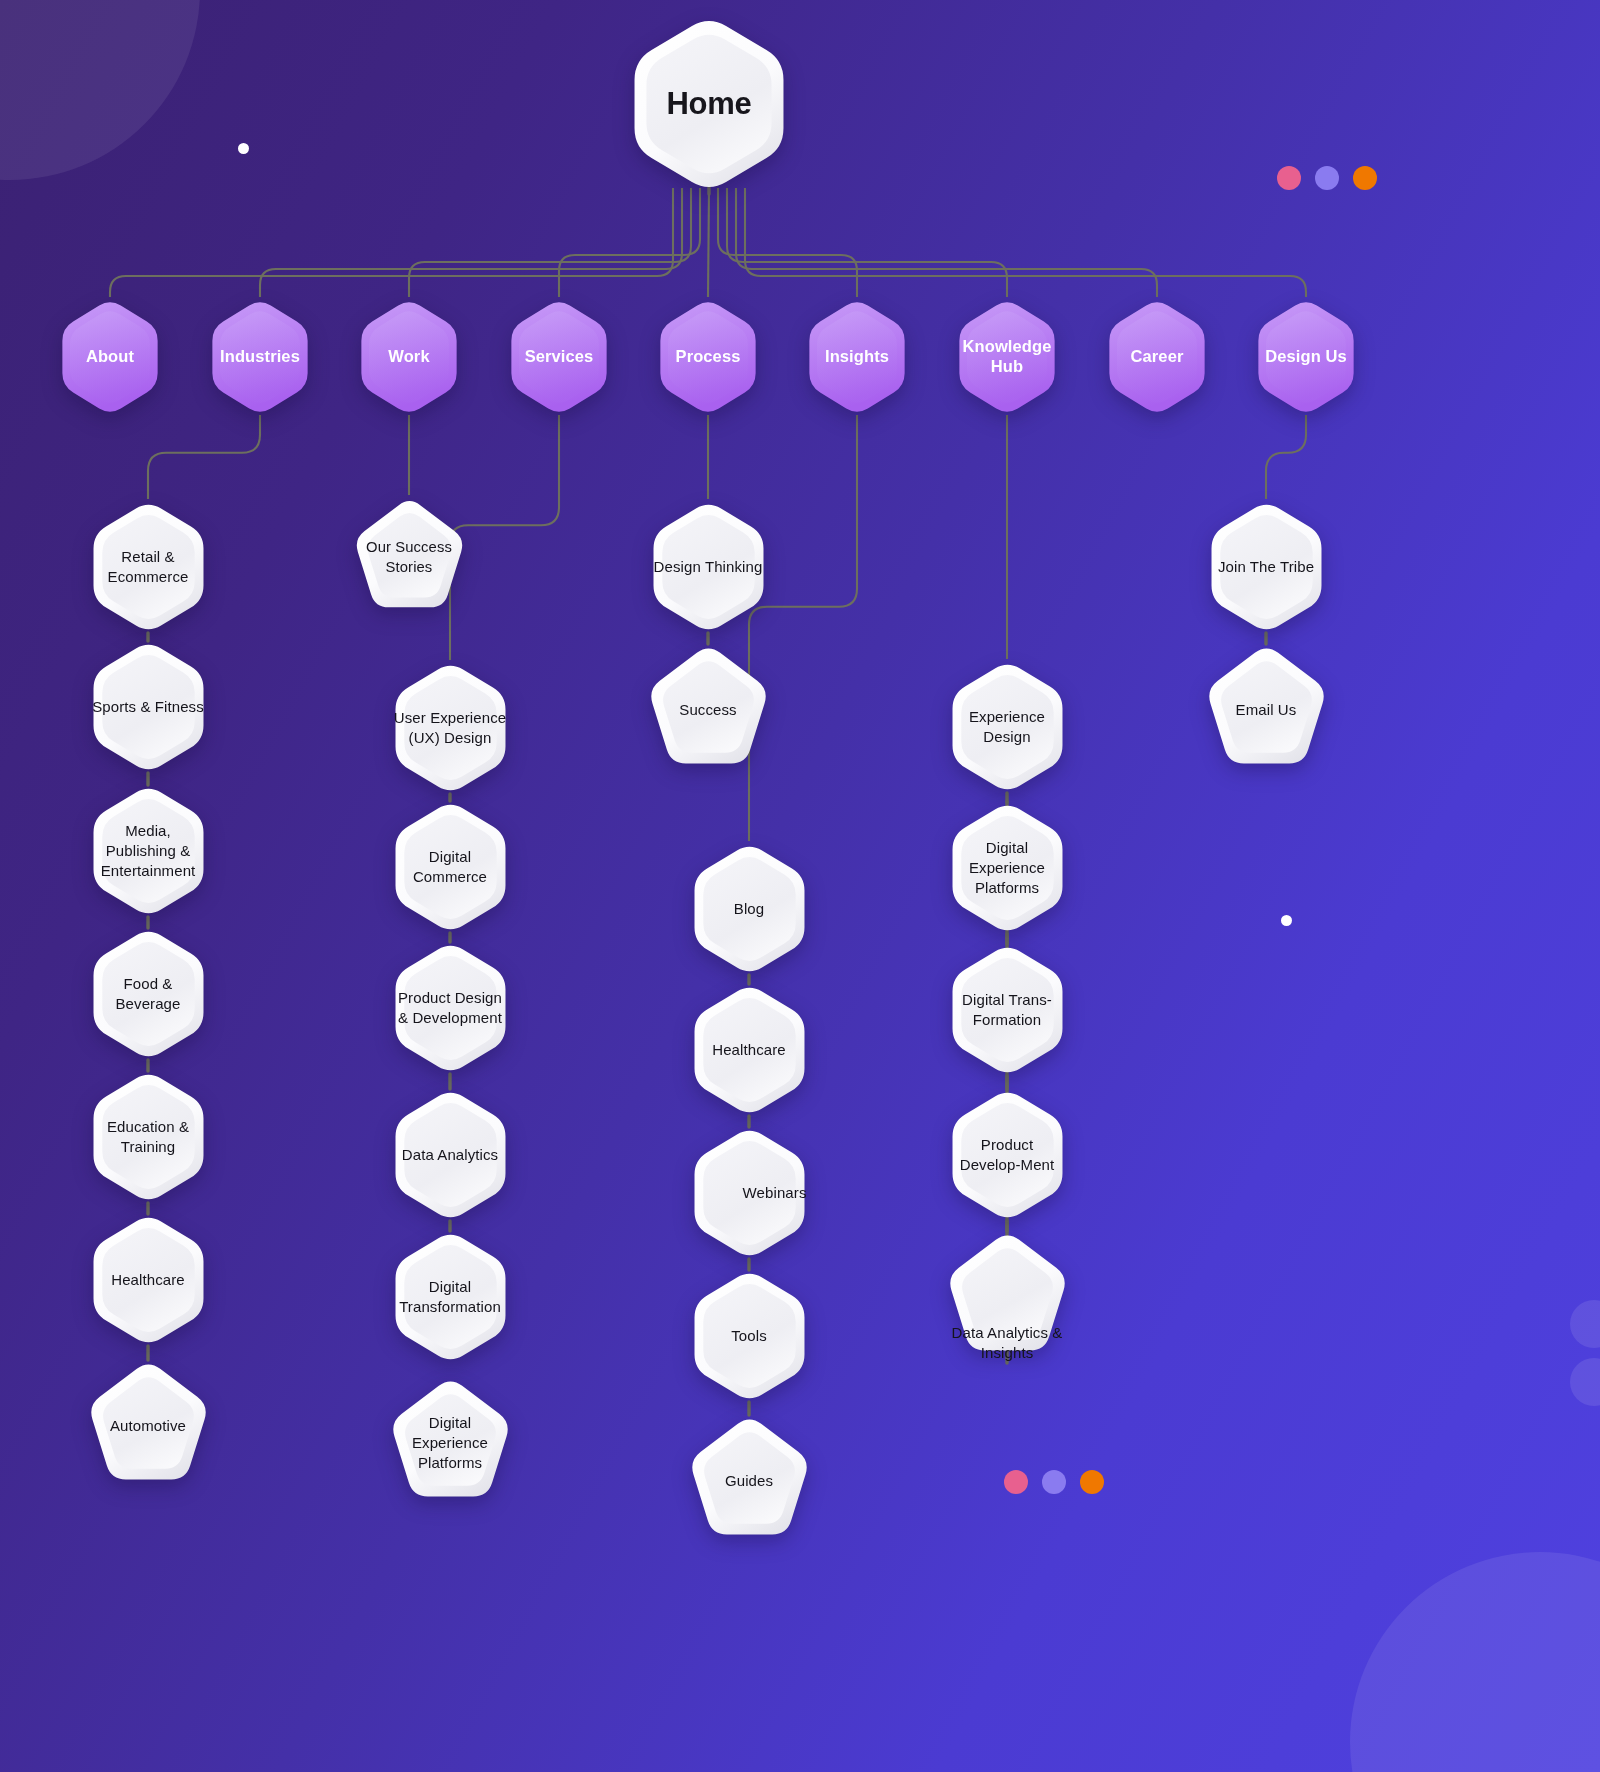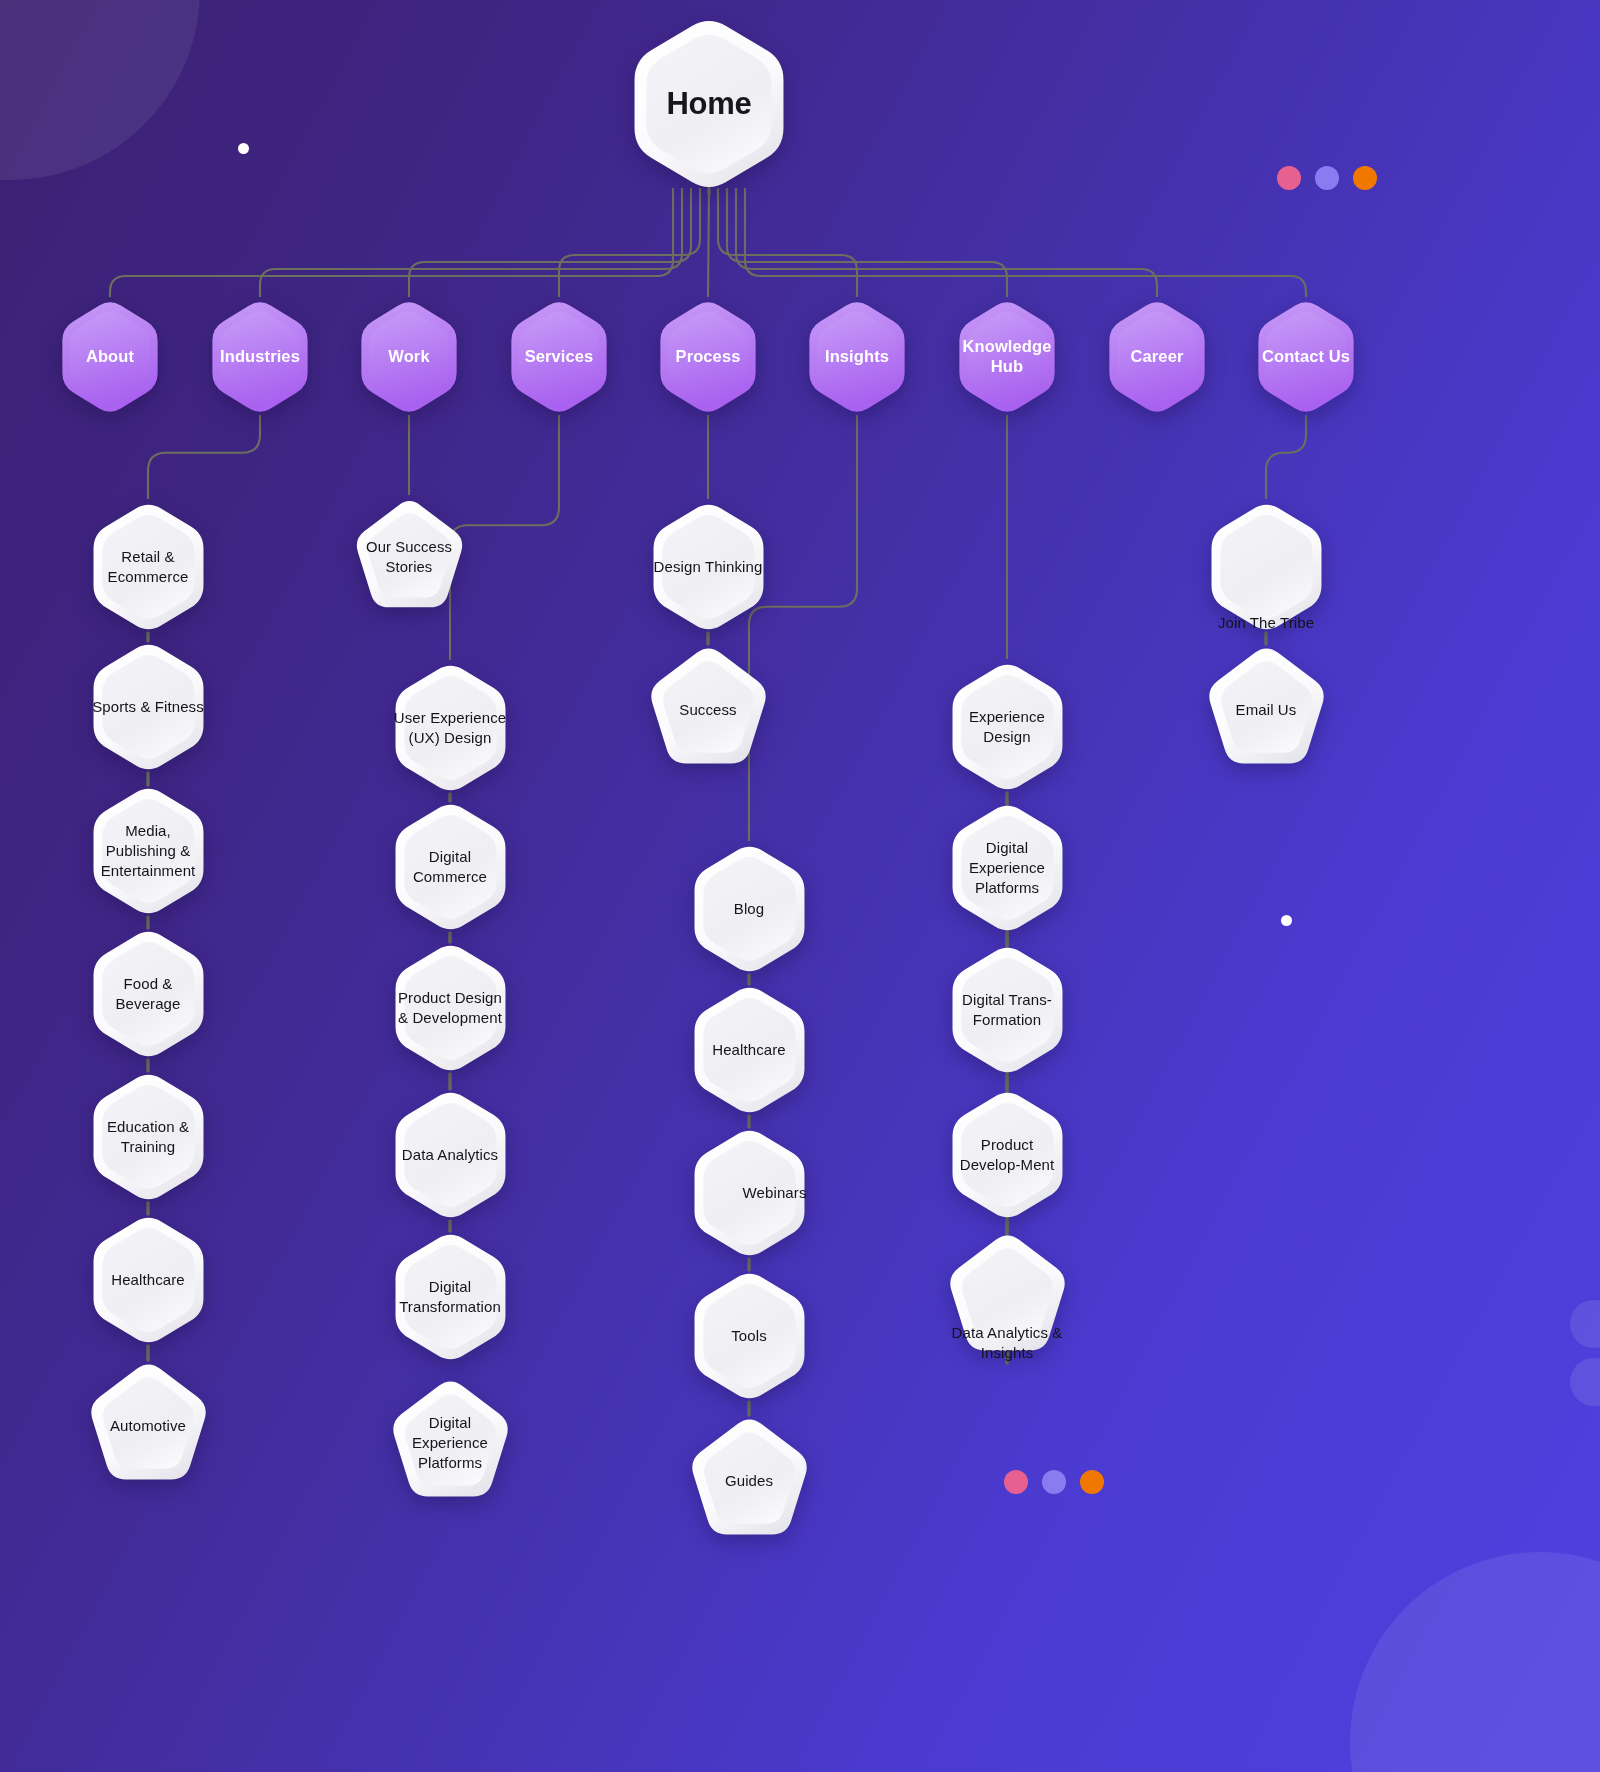--- a/index.html
+++ b/index.html
@@ -428,21 +428,21 @@
       </linearGradient>
       <linearGradient id="wig9" x1="0.2" y1="0" x2="0.75" y2="1">
         <stop offset="0%" stop-color="#f4f4f8"></stop>
         <stop offset="60%" stop-color="#eeeef3"></stop>
         <stop offset="100%" stop-color="#fafafc"></stop>
       </linearGradient>
     </defs>
     <path d="M44.20,6.58Q55.00,0.00 65.80,6.58L91.83,22.42Q102.63,29.00 102.63,41.65L102.63,74.35Q102.63,87.00 91.83,93.58L65.80,109.42Q55.00,116.00 44.20,109.42L18.17,93.58Q7.37,87.00 7.37,74.35L7.37,41.65Q7.37,29.00 18.17,22.42Z" fill="url(#pg9)"></path>
     <path d="M45.13,15.29Q55.00,9.28 64.87,15.29L85.15,27.63Q95.01,33.64 95.01,45.19L95.01,70.81Q95.01,82.36 85.15,88.37L64.87,100.71Q55.00,106.72 45.13,100.71L24.85,88.37Q14.99,82.36 14.99,70.81L14.99,45.19Q14.99,33.64 24.85,27.63Z" fill="url(#pig9)" opacity="0.55"></path>
   </svg></div>
-        <div class="label">Contact Us</div>
+        <div class="label">Design Us</div>
       </div>
       <div class="node child wide" style="left: 84.5px; top: 501px;">
         <div class="shape"><svg width="127" height="132" viewBox="0 0 127 132">
     <defs>
       <linearGradient id="pg10" x1="0" y1="0" x2="0.25" y2="1">
         <stop offset="0%" stop-color="#c79bf7"></stop>
         <stop offset="100%" stop-color="#a961ef"></stop>
       </linearGradient>
       <linearGradient id="pig10" x1="0" y1="0" x2="0.25" y2="1">
         <stop offset="0%" stop-color="#cba4f8"></stop>
@@ -1132,21 +1132,21 @@
         <stop offset="0%" stop-color="#f4f4f8"></stop>
         <stop offset="60%" stop-color="#eeeef3"></stop>
         <stop offset="100%" stop-color="#fafafc"></stop>
       </linearGradient>
     </defs>
     <path d="M51.84,8.80Q63.50,0.00 75.16,8.80L112.24,36.80Q123.89,45.60 119.53,59.54L105.18,105.46Q100.82,119.40 86.22,119.40L40.78,119.40Q26.18,119.40 21.82,105.46L7.47,59.54Q3.11,45.60 14.76,36.80Z" fill="url(#wg35)"></path>
     <path d="M52.86,21.24Q63.50,13.20 74.14,21.24L101.17,41.65Q111.81,49.68 107.83,62.41L97.34,95.99Q93.36,108.72 80.02,108.72L46.98,108.72Q33.64,108.72 29.66,95.99L19.17,62.41Q15.19,49.68 25.83,41.65Z" fill="url(#wig35)" opacity="1"></path>
   </svg></div>
         <div class="label">Data Analytics &amp; Insights</div>
       </div>
-      <div class="node child wide" style="left: 1202.5px; top: 501px; align-items: flex-end;">
+      <div class="node child wide" style="left: 1202.5px; top: 501px;">
         <div class="shape"><svg width="127" height="132" viewBox="0 0 127 132">
     <defs>
       <linearGradient id="pg36" x1="0" y1="0" x2="0.25" y2="1">
         <stop offset="0%" stop-color="#c79bf7"></stop>
         <stop offset="100%" stop-color="#a961ef"></stop>
       </linearGradient>
       <linearGradient id="pig36" x1="0" y1="0" x2="0.25" y2="1">
         <stop offset="0%" stop-color="#cba4f8"></stop>
         <stop offset="100%" stop-color="#ab66f0"></stop>
       </linearGradient>

